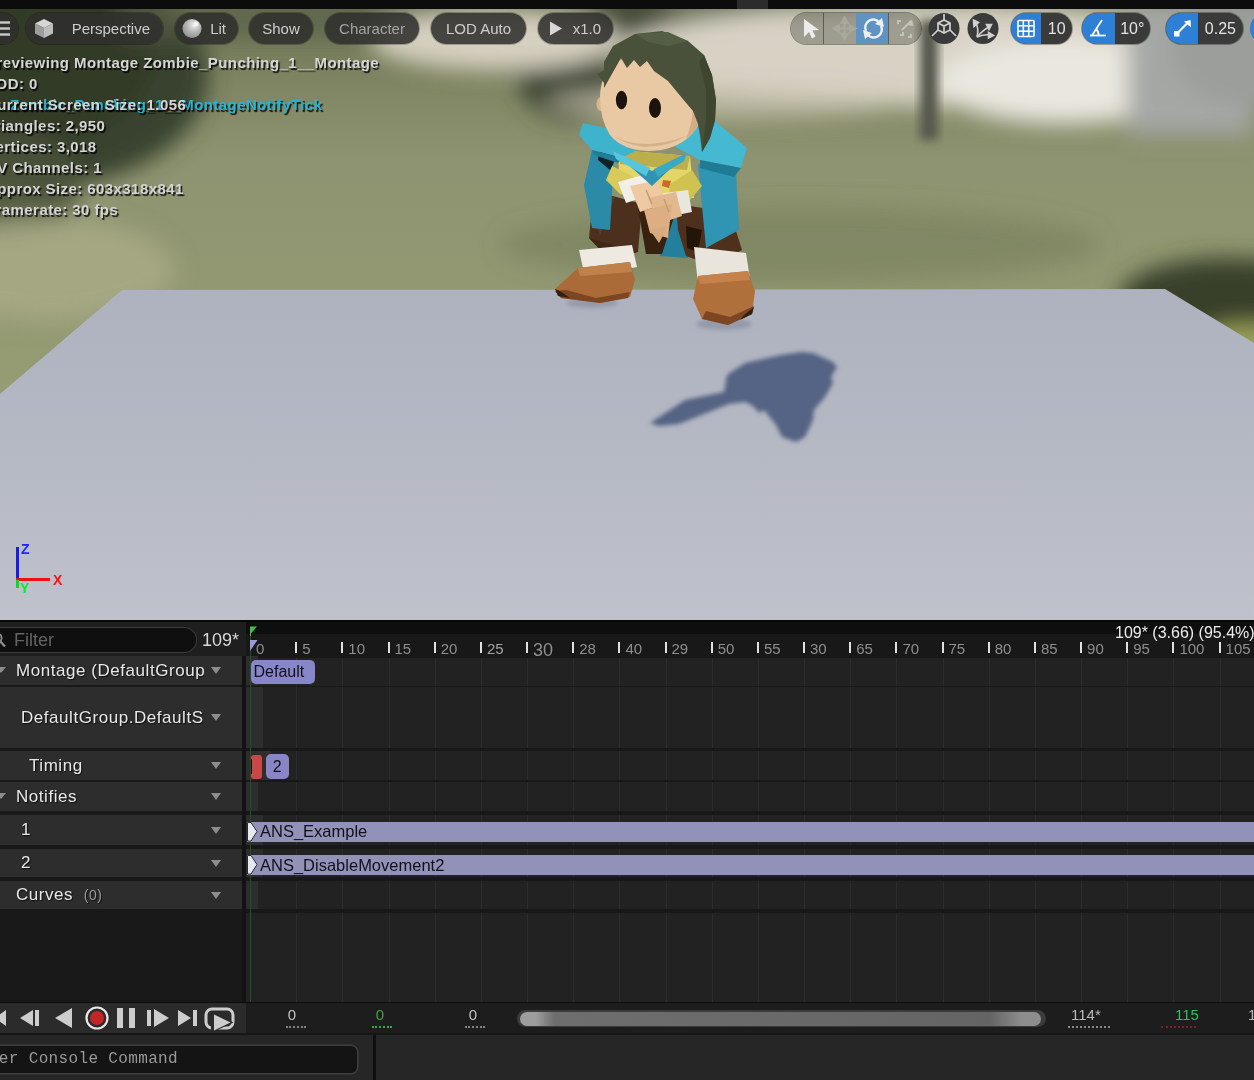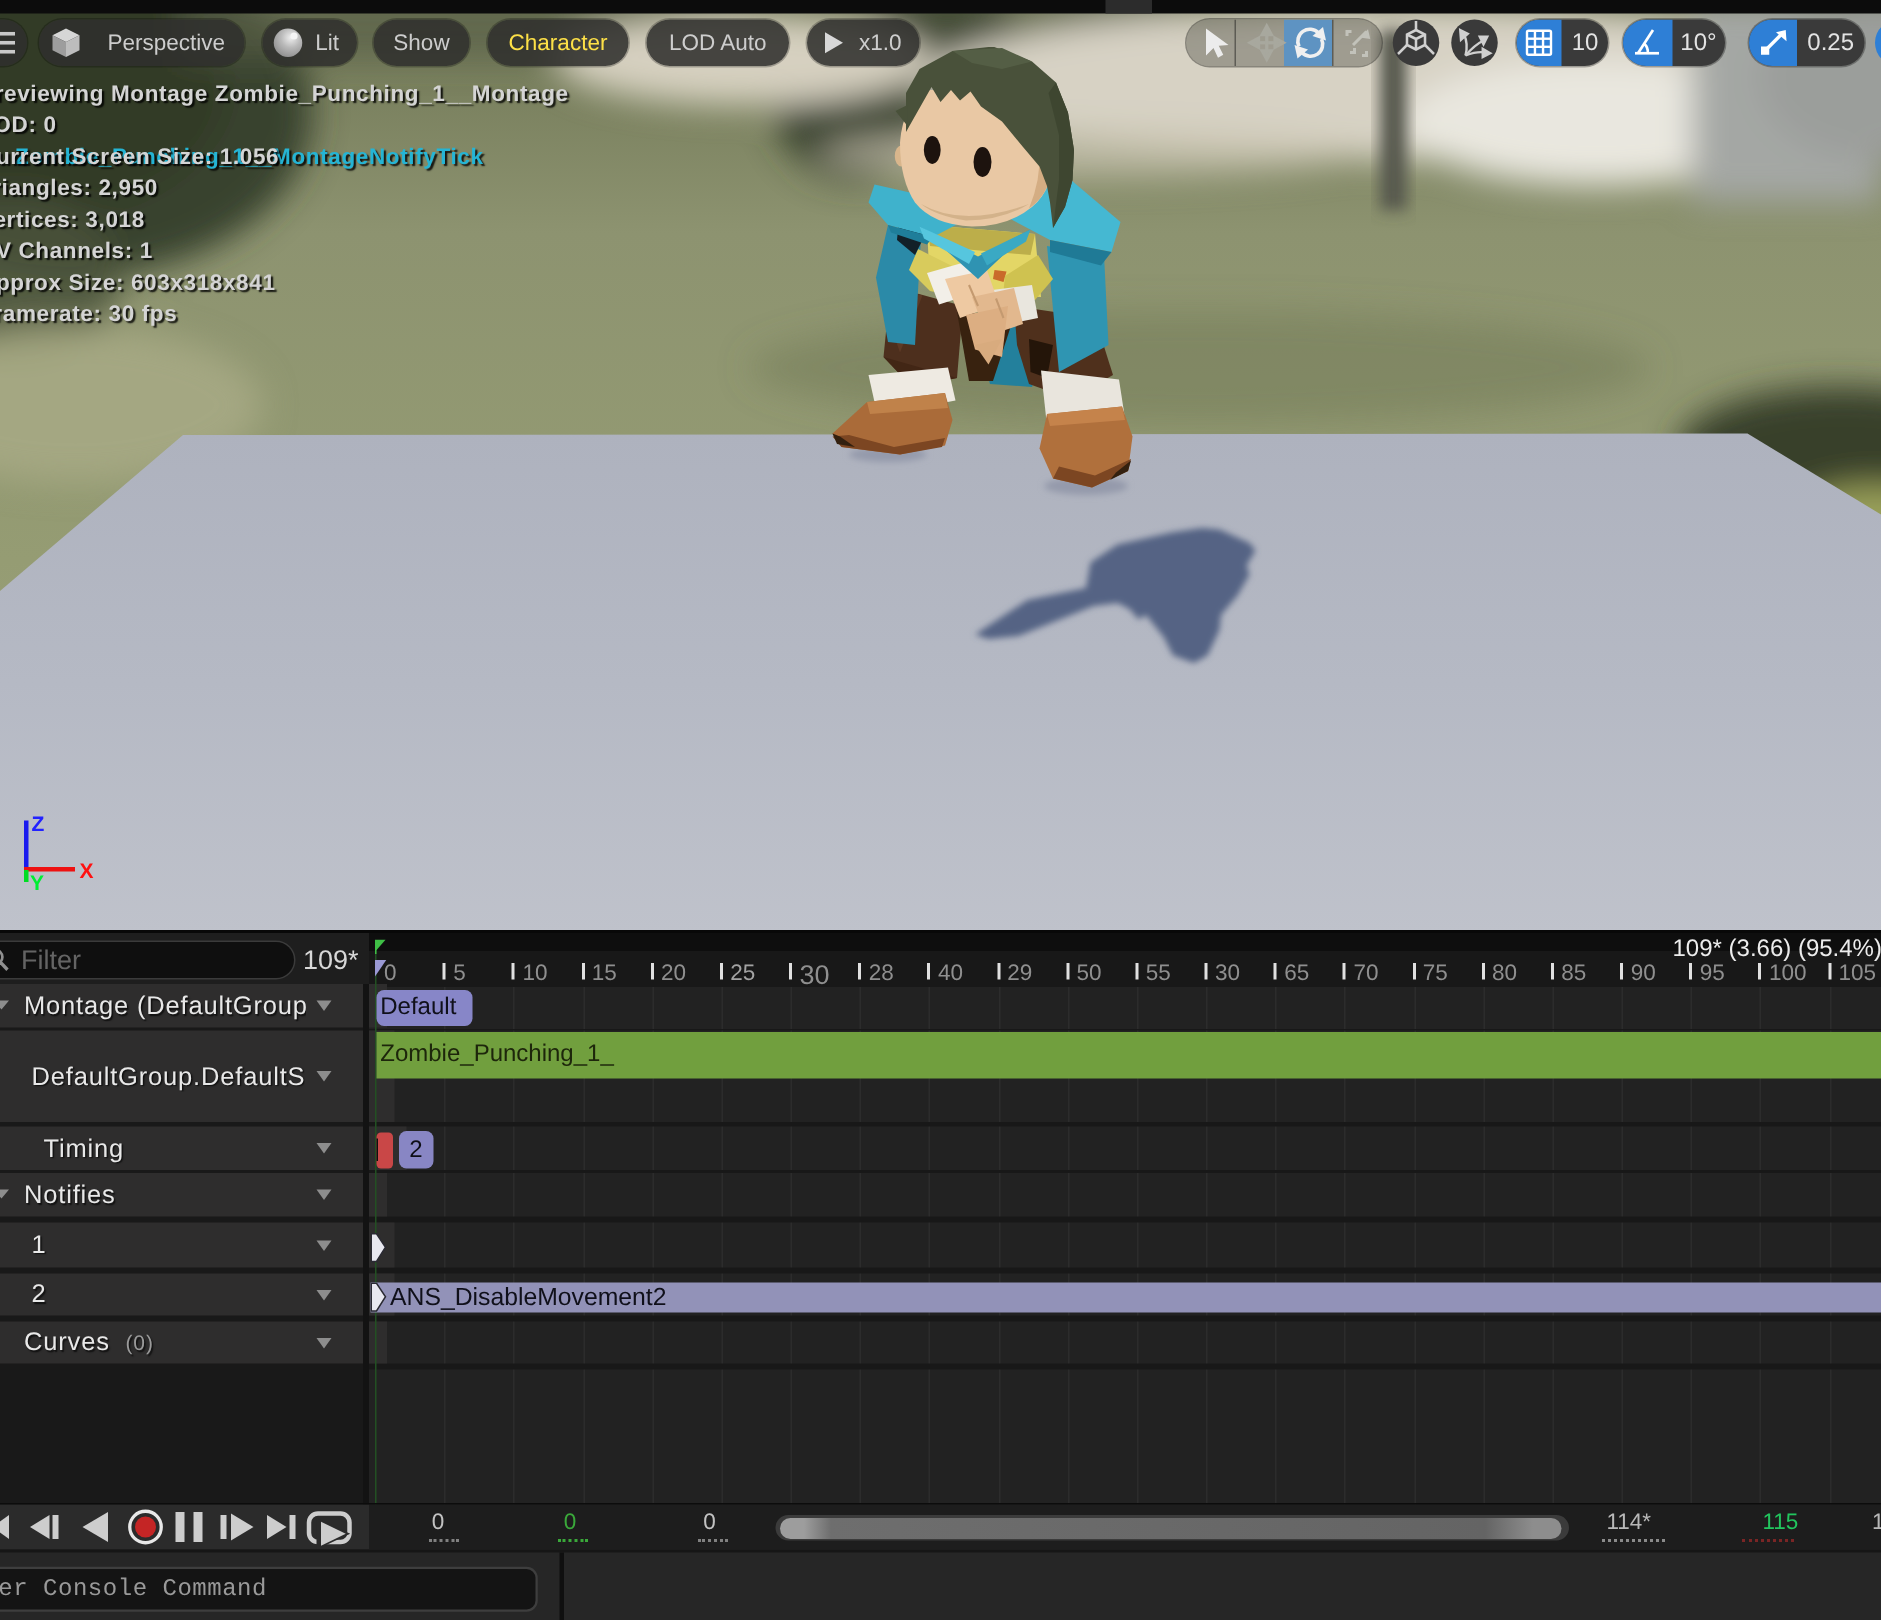--- a/index.html
+++ b/index.html
@@ -141,21 +141,21 @@
   <text x="21" y="554" font-family="Liberation Sans, sans-serif" font-size="14" font-weight="bold" fill="#2222ff">Z</text>
   <text x="53" y="585" font-family="Liberation Sans, sans-serif" font-size="14" font-weight="bold" fill="#ff1111">X</text>
   <text x="20" y="593" font-family="Liberation Sans, sans-serif" font-size="14" font-weight="bold" fill="#00ee33">Y</text>
 </g>
 </svg>
 
 <div style="position:absolute;height:31px;border-radius:16px;background:rgba(47,47,45,0.87);color:#cdcdcd;font-size:15px;display:flex;align-items:center;justify-content:center;top:13px;box-shadow:0 0 0 1px rgba(0,0,0,0.25);left:-14px;width:32px"></div>
 <div style="position:absolute;height:31px;border-radius:16px;background:rgba(47,47,45,0.87);color:#cdcdcd;font-size:15px;display:flex;align-items:center;justify-content:center;top:13px;box-shadow:0 0 0 1px rgba(0,0,0,0.25);left:26px;width:137px;justify-content:flex-end;padding-right:13px;box-sizing:border-box">Perspective</div>
 <div style="position:absolute;height:31px;border-radius:16px;background:rgba(47,47,45,0.87);color:#cdcdcd;font-size:15px;display:flex;align-items:center;justify-content:center;top:13px;box-shadow:0 0 0 1px rgba(0,0,0,0.25);left:175px;width:63px;justify-content:flex-end;padding-right:12px;box-sizing:border-box">Lit</div>
 <div style="position:absolute;height:31px;border-radius:16px;background:rgba(47,47,45,0.87);color:#cdcdcd;font-size:15px;display:flex;align-items:center;justify-content:center;top:13px;box-shadow:0 0 0 1px rgba(0,0,0,0.25);left:249px;width:64px">Show</div>
-<div style="position:absolute;height:31px;border-radius:16px;background:rgba(47,47,45,0.87);color:#fde047;font-size:15px;display:flex;align-items:center;justify-content:center;top:13px;box-shadow:0 0 0 1px rgba(0,0,0,0.25);left:325px;width:94px">Character</div>
+<div style="position:absolute;height:31px;border-radius:16px;background:rgba(47,47,45,0.87);color:#a3a3a3;font-size:15px;display:flex;align-items:center;justify-content:center;top:13px;box-shadow:0 0 0 1px rgba(0,0,0,0.25);left:325px;width:94px">Character</div>
 <div style="position:absolute;height:31px;border-radius:16px;background:rgba(47,47,45,0.87);color:#cdcdcd;font-size:15px;display:flex;align-items:center;justify-content:center;top:13px;box-shadow:0 0 0 1px rgba(0,0,0,0.25);left:431px;width:95px">LOD Auto</div>
 <div style="position:absolute;height:31px;border-radius:16px;background:rgba(47,47,45,0.87);color:#cdcdcd;font-size:15px;display:flex;align-items:center;justify-content:center;top:13px;box-shadow:0 0 0 1px rgba(0,0,0,0.25);left:538px;width:75px;justify-content:flex-end;padding-right:12px;box-sizing:border-box">x1.0</div>
 <div style="position:absolute;top:13px;left:791px;width:130px;height:31px;border-radius:16px;background:rgba(82,80,72,0.42);box-shadow:0 0 0 1px rgba(40,40,36,0.45);overflow:hidden">
   <div style="position:absolute;left:32.3px;top:0;width:1px;height:31px;background:rgba(30,30,28,0.5)"></div>
   <div style="position:absolute;left:64.6px;top:0;width:32.4px;height:31px;background:#5e93c2"></div>
   <div style="position:absolute;left:97px;top:0;width:1px;height:31px;background:rgba(30,30,28,0.5)"></div>
 </div>
 <div style="position:absolute;top:13px;left:1011px;width:61px;height:31px;border-radius:16px;background:#3a3a3a;box-shadow:0 0 0 1px rgba(0,0,0,0.3);overflow:hidden">
   <div style="position:absolute;left:0;top:0;width:30.4px;height:31px;background:#2e7fd6"></div>
   <div style="position:absolute;left:30.4px;top:0;width:30.6px;height:31px;color:#e3e3e3;font-size:16px;display:flex;align-items:center;justify-content:center">10</div>
@@ -383,27 +383,27 @@
 <div style="position:absolute;left:249.5px;top:634px;width:1.5px;height:369px;background:#235023"></div>
 <div style="position:absolute;left:249.5px;top:627px;width:1.5px;height:9px;background:#3fbf46"></div>
 <svg width="14" height="30" viewBox="0 0 14 30" style="position:absolute;left:250px;top:626px">
   <polygon points="0,0.5 7,0.5 0,8.5" fill="#3fbf46"></polygon>
   <polygon points="0,14 7.5,14 0,25" fill="#9a99d4"></polygon>
 </svg>
 
 <div style="position:absolute;left:250.5px;top:659.5px;width:64px;height:24px;background:#8786c8;border-radius:5px;display:flex;align-items:center;padding-left:3px;box-sizing:border-box">
       <span style="font-size:16.5px;color:#10101a;white-space:nowrap;font-size:16px">Default</span>
     </div>
-<div style="position:absolute;left:250.5px;top:687.5px;width:1003.5px;height:31px;background:#719f3e;display:flex;align-items:center;padding-left:3px;box-sizing:border-box">
-      <span style="font-size:16.5px;color:#10101a;white-space:nowrap;font-size:16px;color:#1d260b">Zombie_Punching_1_</span>
-    </div>
 <div style="position:absolute;left:250.5px;top:755px;width:11.5px;height:24px;background:#c94747;border-radius:3px;overflow:hidden">
       <span style="position:absolute;left:-0.5px;top:4px;width:2px;height:15px;background:#101010"></span>
     </div>
 <div style="position:absolute;left:265.5px;top:754px;width:23.5px;height:25px;background:#8886c4;border-radius:5px;display:flex;align-items:center;justify-content:center;color:#0e0e16;font-size:16px">2</div>
+<div style="position:absolute;left:247px;top:821.5px;width:1007px;height:20px;background:#9292b8;overflow:hidden">
+  <span style="font-size:16.5px;color:#10101a;white-space:nowrap;position:absolute;left:13px;top:0.5px">ANS_Example</span>
+</div>
 <svg width="14" height="20" viewBox="0 0 14 20" style="position:absolute;left:247px;top:821.5px">
       <polygon points="0.5,0.5 4,0.5 10,9.5 4,19 0.5,19" fill="#e8e8f0" stroke="#2a2a33" stroke-width="1"></polygon>
     </svg>
 <div style="position:absolute;left:247px;top:855px;width:1007px;height:20px;background:#9292b8;overflow:hidden">
   <span style="font-size:16.5px;color:#10101a;white-space:nowrap;position:absolute;left:13px;top:0.5px;width:187px;overflow:hidden;display:inline-block">ANS_DisableMovement2</span>
 </div>
 <svg width="14" height="20" viewBox="0 0 14 20" style="position:absolute;left:247px;top:855px">
       <polygon points="0.5,0.5 4,0.5 10,9.5 4,19 0.5,19" fill="#e8e8f0" stroke="#2a2a33" stroke-width="1"></polygon>
     </svg>
 

